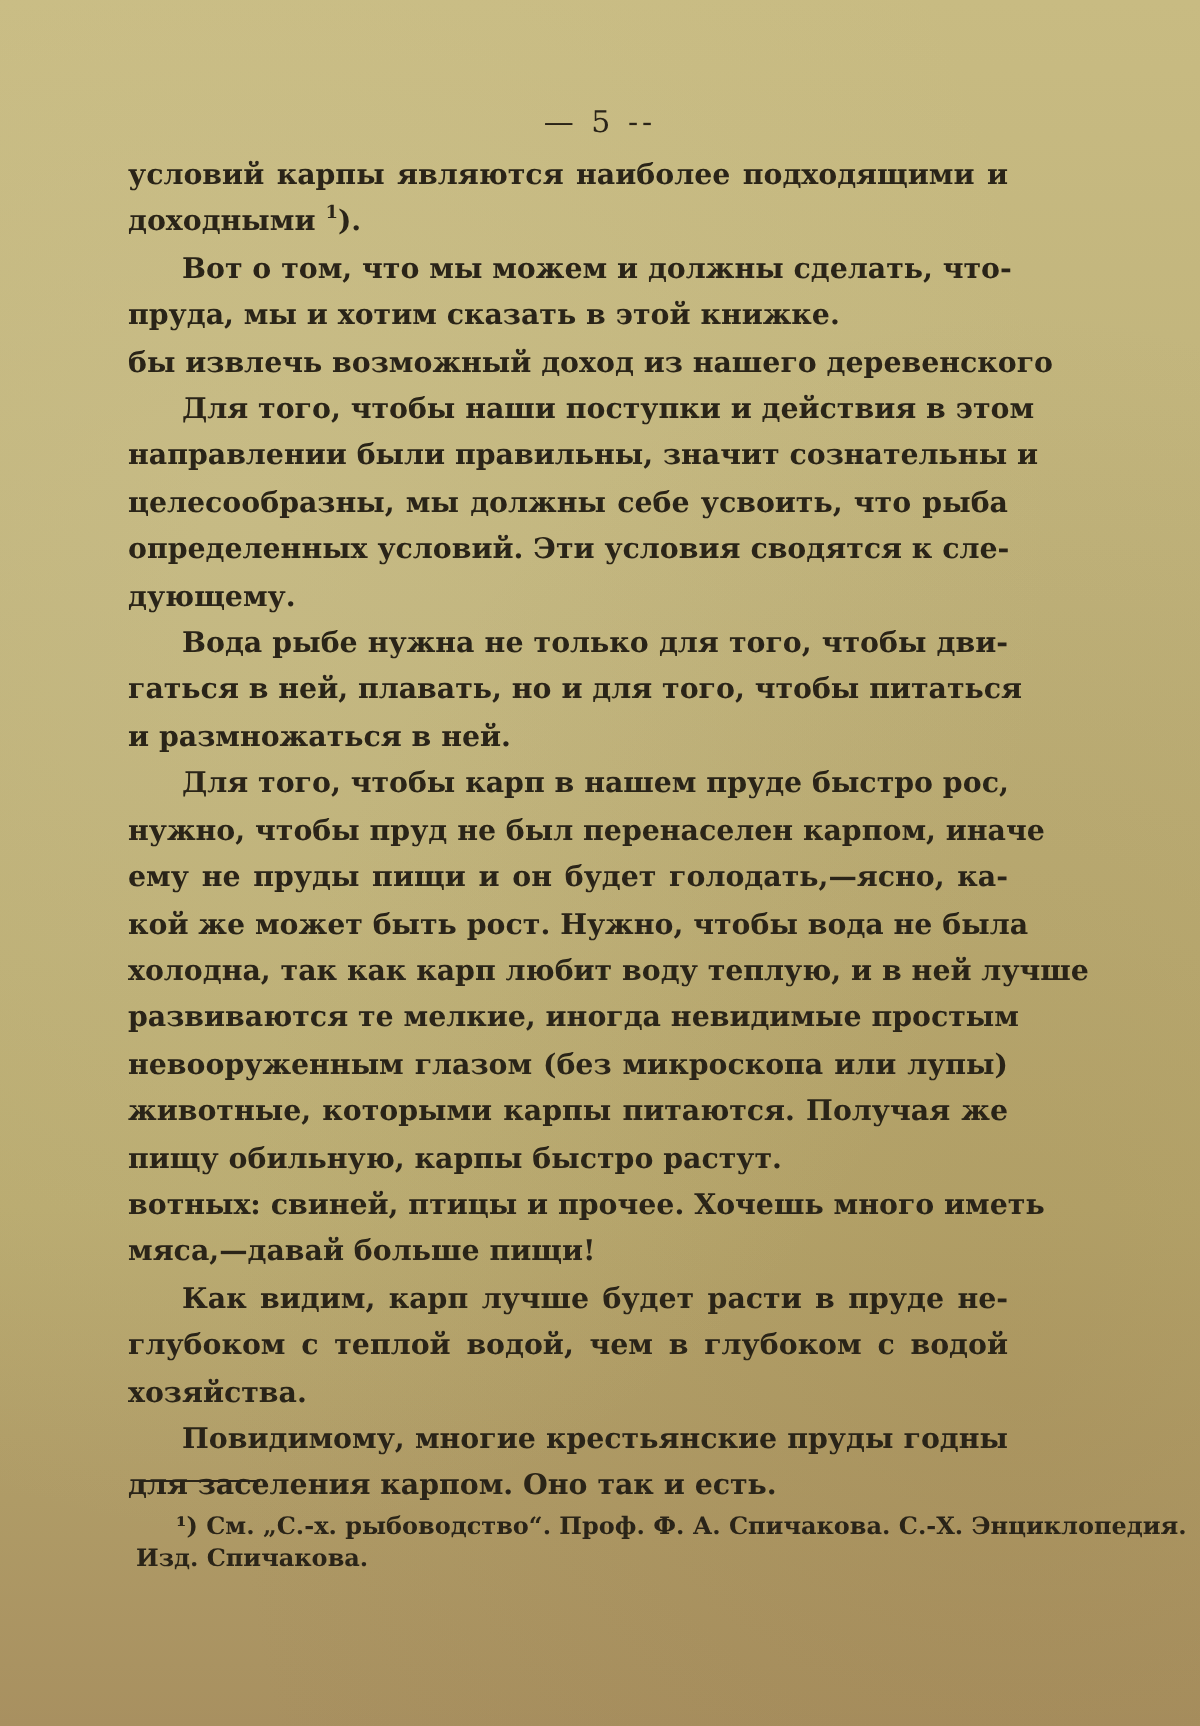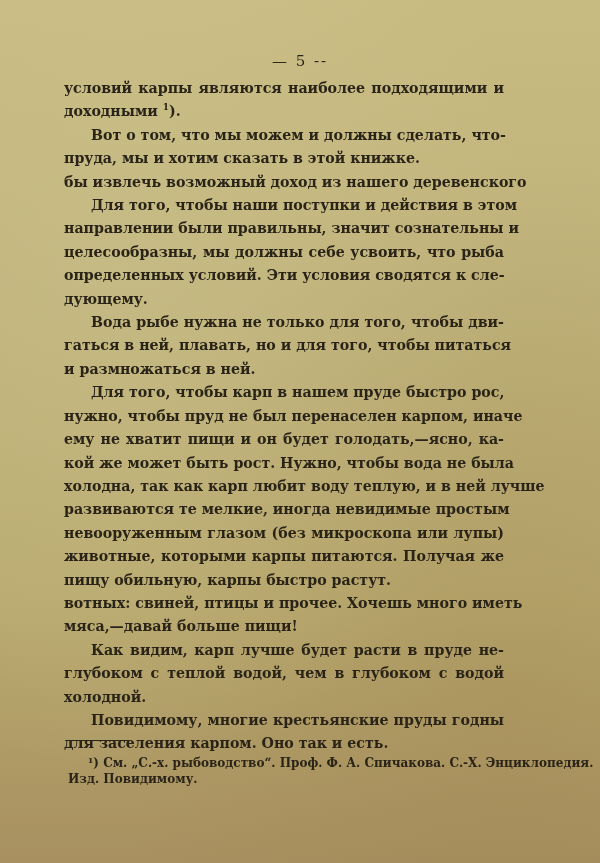--- a/index.html
+++ b/index.html
@@ -59,39 +59,39 @@
     <span class="line">целесообразны, мы должны себе усвоить, что рыба</span>
     <span class="line">определенных условий. Эти условия сводятся к сле-</span>
     <span class="line last">дующему.</span>
 
     <span class="line indent">Вода рыбе нужна не только для того, чтобы дви-</span>
     <span class="line">гаться в ней, плавать, но и для того, чтобы питаться</span>
     <span class="line last">и размножаться в ней.</span>
 
     <span class="line indent">Для того, чтобы карп в нашем пруде быстро рос,</span>
     <span class="line">нужно, чтобы пруд не был перенаселен карпом, иначе</span>
-    <span class="line">ему не хватит пищи и он будет голодать,—ясно, ка-</span>
+    <span class="line">ему не пруды пищи и он будет голодать,—ясно, ка-</span>
     <span class="line">кой же может быть рост. Нужно, чтобы вода не была</span>
     <span class="line">холодна, так как карп любит воду теплую, и в ней лучше</span>
     <span class="line">развиваются те мелкие, иногда невидимые простым</span>
     <span class="line">невооруженным глазом (без микроскопа или лупы)</span>
     <span class="line">животные, которыми карпы питаются. Получая же</span>
     <span class="line last">пищу обильную, карпы быстро растут.</span>
 
     <span class="line">вотных: свиней, птицы и прочее. Хочешь много иметь</span>
     <span class="line last">мяса,—давай больше пищи!</span>
 
     <span class="line indent">Как видим, карп лучше будет расти в пруде не-</span>
     <span class="line">глубоком с теплой водой, чем в глубоком с водой</span>
-    <span class="line last">холодной.</span>
+    <span class="line last">хозяйства.</span>
 
     <span class="line indent">Повидимому, многие крестьянские пруды годны</span>
     <span class="line last">для заселения карпом. Оно так и есть.</span>
 
   </div>
 
   <div class="rule"></div>
 
   <div class="footnote">
     <span class="line fn-indent"><span>¹)</span> <span>См. „С.-х. рыбоводство“. Проф. Ф. А. Спичакова. С.-Х. Энциклопедия.</span></span>
-    <span class="line last">Изд. Повидимому.</span>
+    <span class="line last">Изд. Спичакова.</span>
   </div>
 </div>
 
 </body></html>

